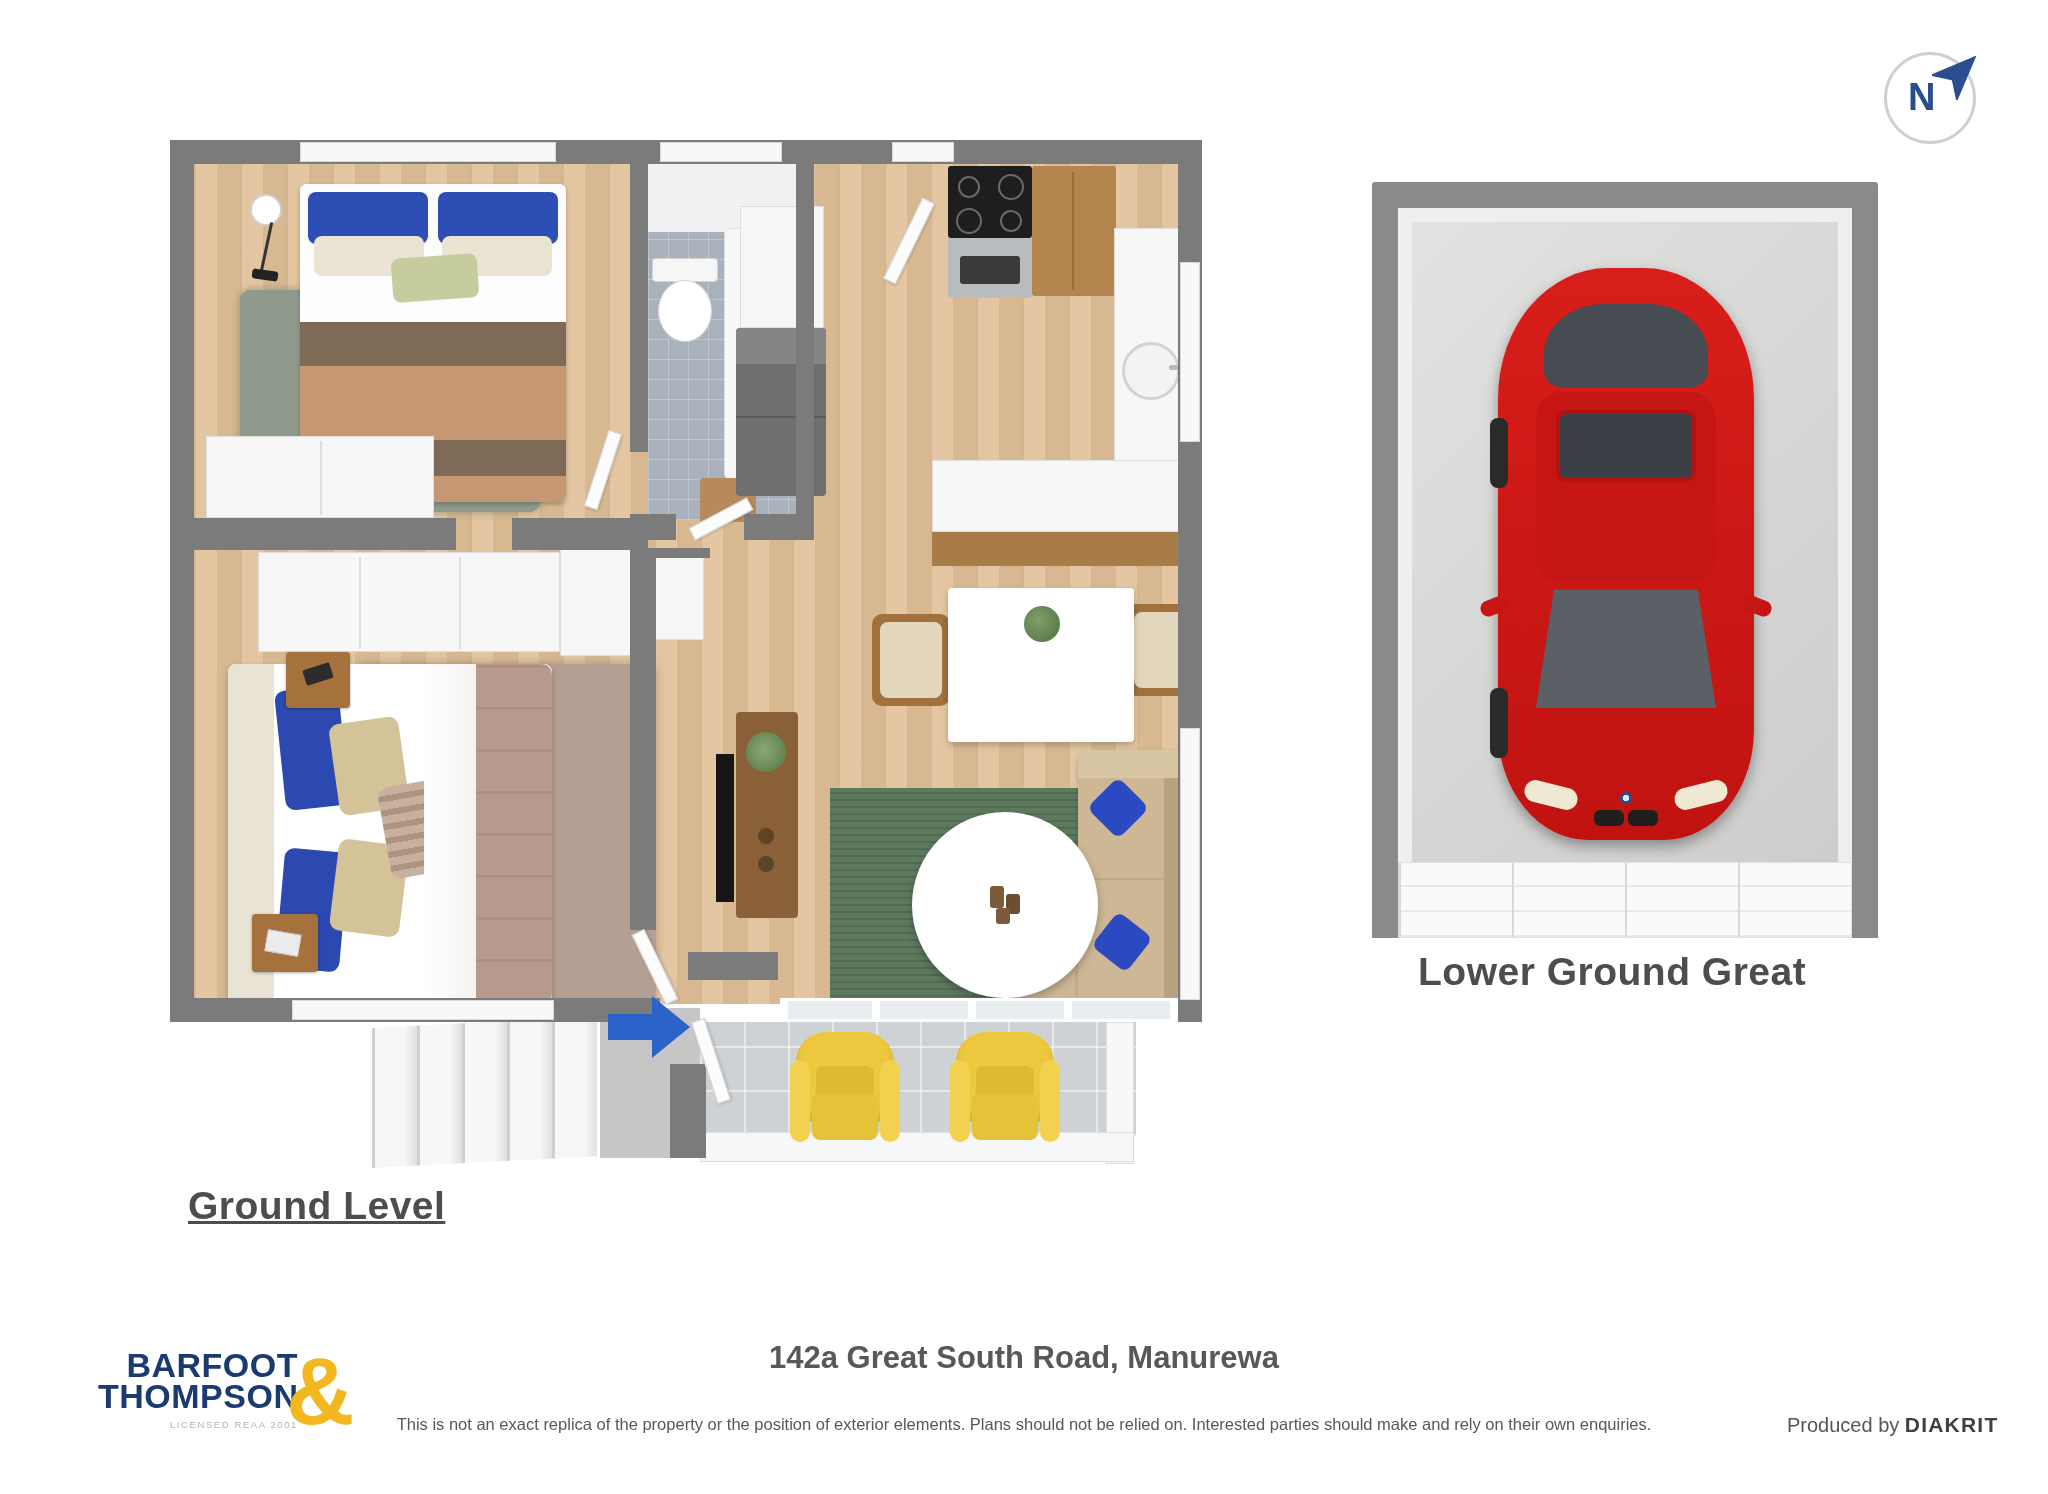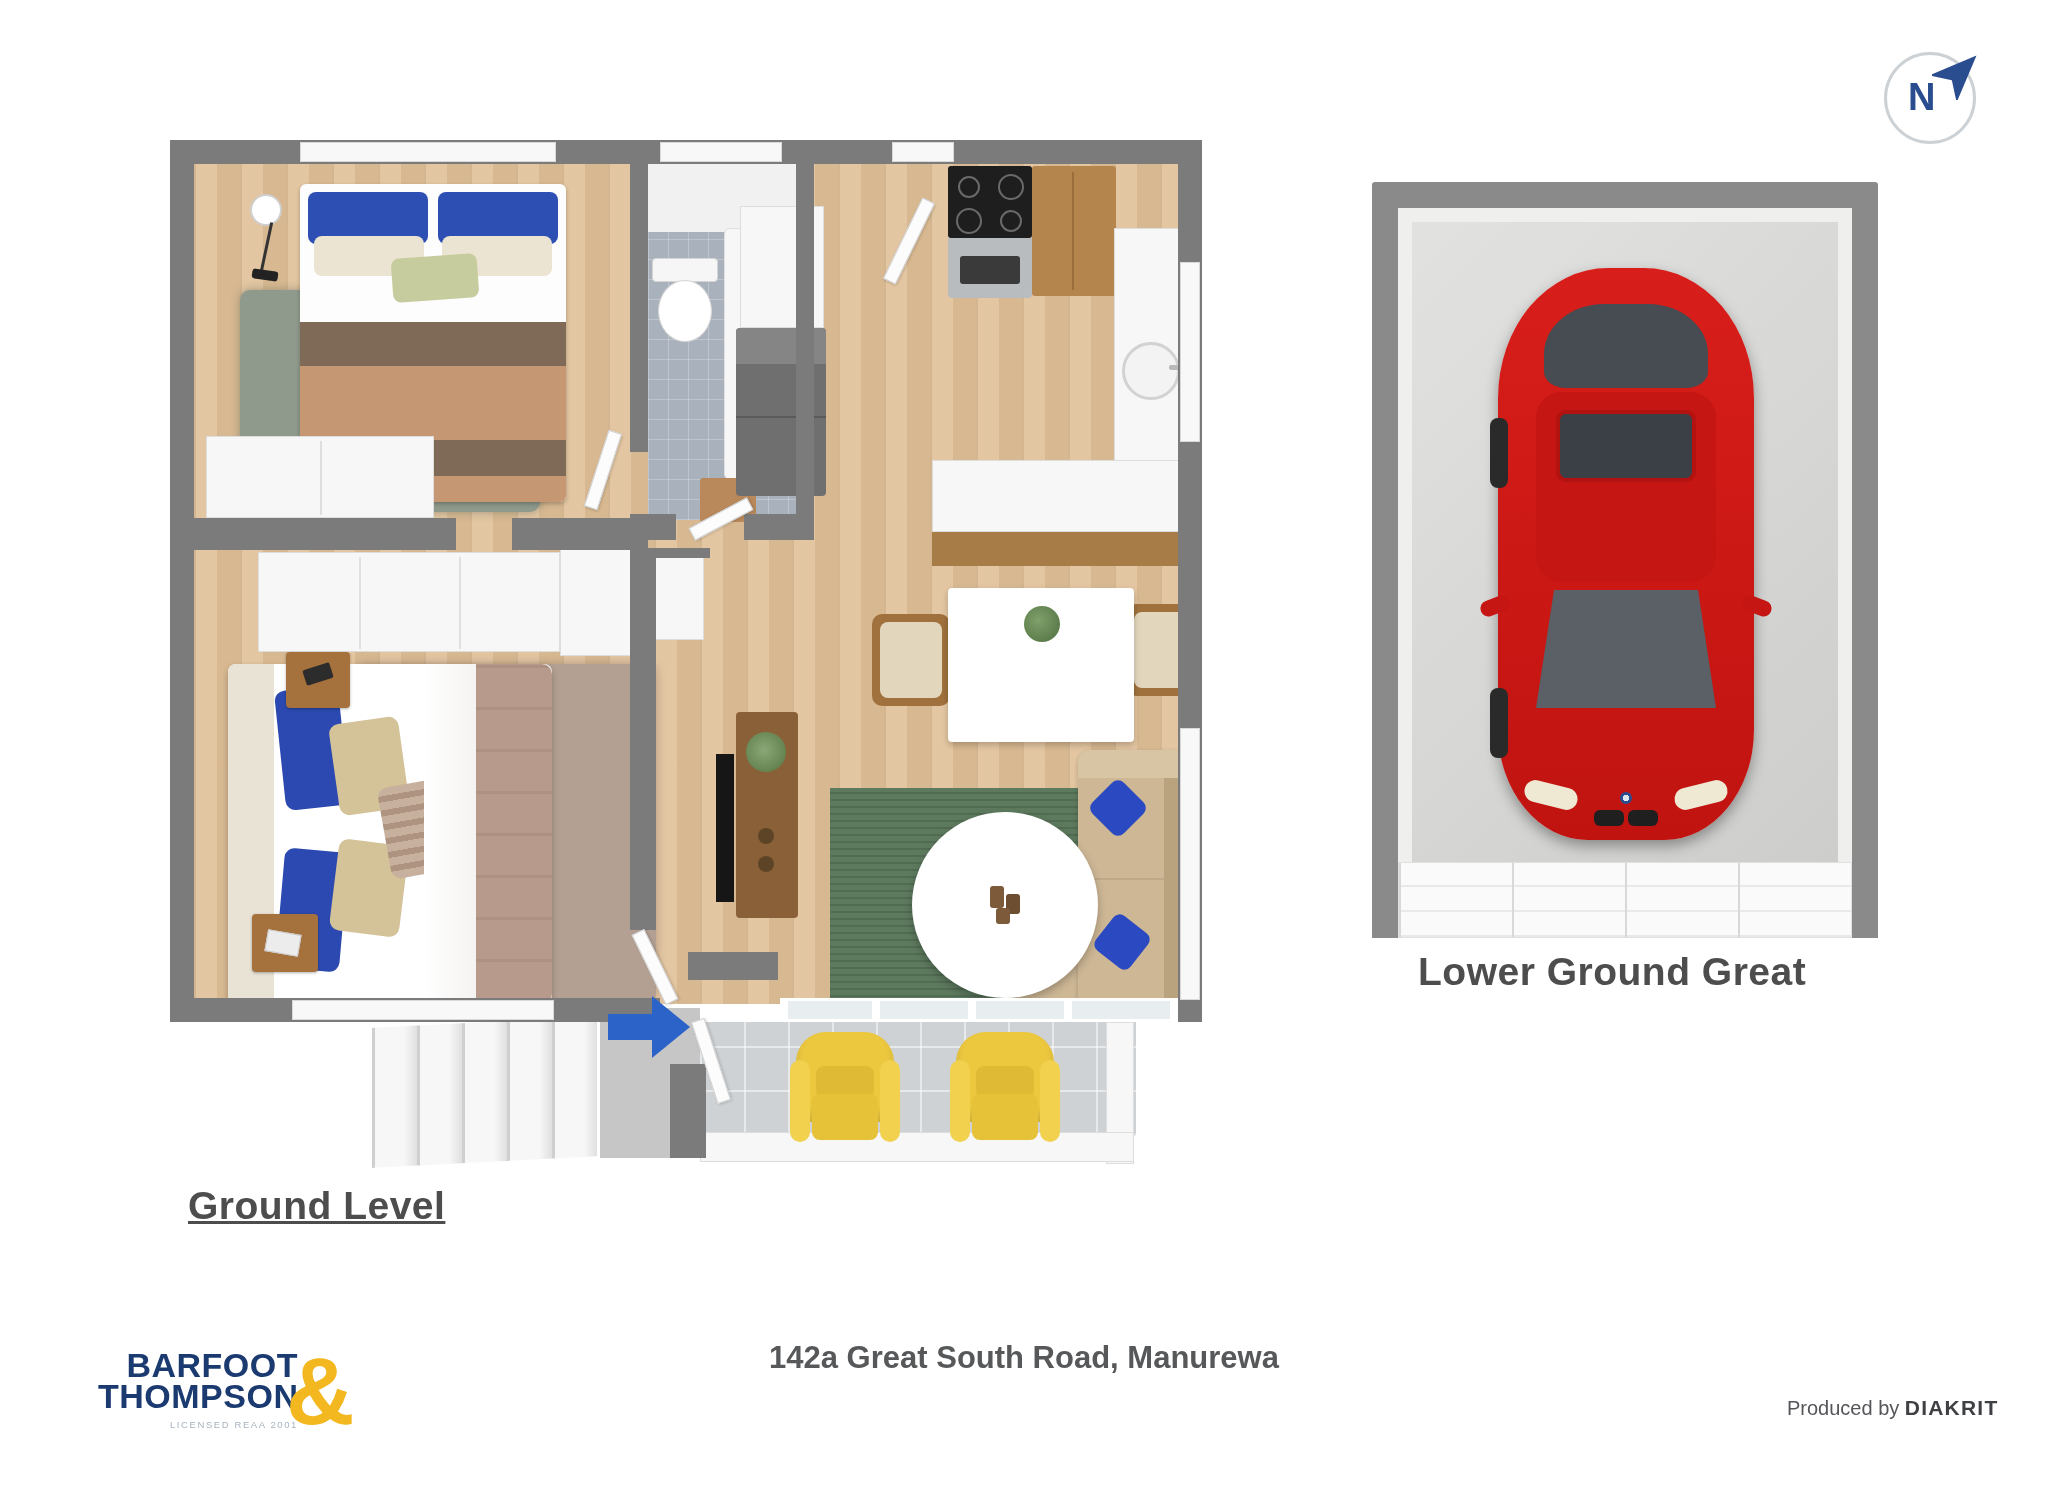--- a/index.html
+++ b/index.html
@@ -21,21 +21,21 @@
   .tile-porch{position:absolute;z-index:2;background-color:#ced2d5;
     background-image:repeating-linear-gradient(0deg, rgba(255,255,255,.5) 0 2px, transparent 2px 44px),
                      repeating-linear-gradient(90deg, rgba(255,255,255,.5) 0 2px, transparent 2px 44px);}
   .rug{position:absolute;z-index:3;}
   .furn{position:absolute;z-index:4;}
   .part{position:absolute;}
   
   .level-label{position:absolute;z-index:9;font-weight:700;color:#4d4d4d;font-size:39px;letter-spacing:.5px;}
   .address{position:absolute;left:0;right:0;text-align:center;font-weight:700;font-size:31px;color:#57585a;z-index:9;}
   .disclaimer{position:absolute;left:0;right:0;text-align:center;font-size:16.5px;color:#57585a;z-index:9;}
-  .producer{position:absolute;z-index:9;font-size:20px;color:#55565a;}
+  .producer{position:absolute;z-index:9;font-size:20px;color:#55565a;margin-top:17px;}
   .producer b{font-size:21px;letter-spacing:1.2px;color:#3f4043;}
   .logo{position:absolute;z-index:9;width:200px;text-align:right;}
   .logo .l1,.logo .l2{font-weight:800;color:#1b3a70;line-height:.92;letter-spacing:.5px;}
   .logo .l1{font-size:34px;}
   .logo .l2{font-size:34px;}
   .logo .amp{position:absolute;left:188px;top:-6px;font-size:95px;font-weight:700;color:#f3b71f;line-height:1;}
   .logo .lic{margin-top:6px;font-size:9.5px;color:#a7b3bf;letter-spacing:1.6px;}
   
   .compass{position:absolute;left:1884px;top:52px;width:100px;height:100px;z-index:9;}
   .compass .circle{position:absolute;left:0;top:0;width:92px;height:92px;border:3px solid #ccd1d5;border-radius:50%;background:#fff;box-sizing:border-box;}
@@ -280,19 +280,20 @@
   <div class="level-label" style="left:1418px;top:950px;">Lower Ground Great</div>
 
   <div class="logo" style="left:98px;top:1350px;">
     <div class="l1">BARFOOT</div>
     <div class="l2">THOMPSON</div>
     <div class="amp">&amp;</div>
     <div class="lic">LICENSED REAA 2001</div>
   </div>
 
   <div class="address" style="top:1340px;">142a Great South Road, Manurewa</div>
+  <div class="disclaimer" style="top:1415px;">This is not an exact replica of the property or the position of exterior elements. Plans should not be relied on. Interested parties should make and rely on their own enquiries.</div>
 
   <div class="producer" style="left:1787px;top:1396px;">
     <span>Produced by</span>
     <b>DIAKRIT</b>
   </div>
 
 </div>
 
 </body></html>

